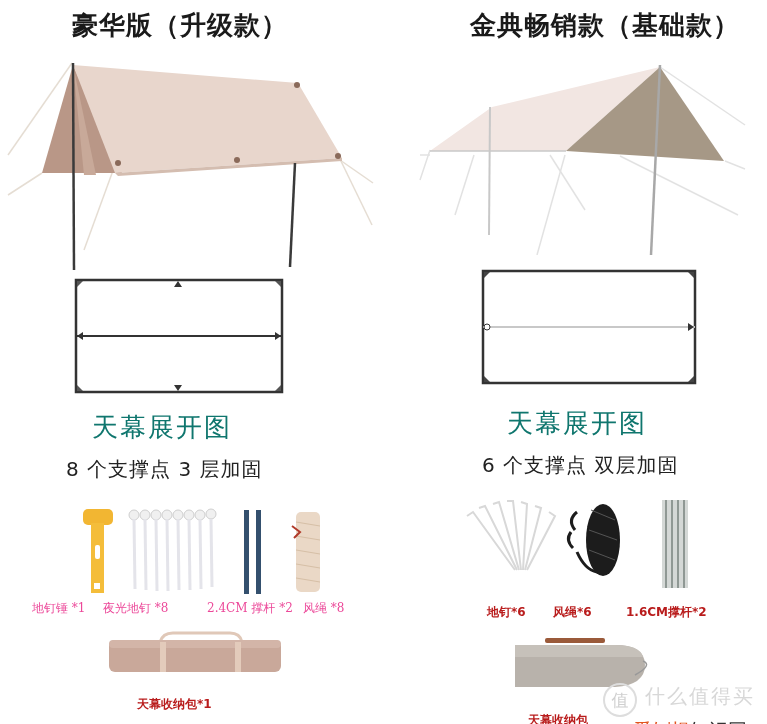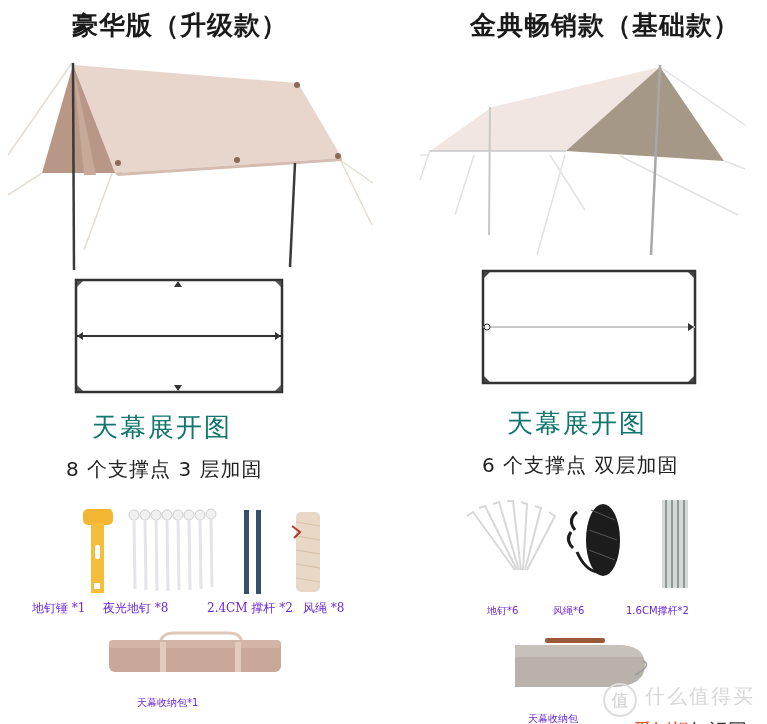--- a/index.html
+++ b/index.html
@@ -5,22 +5,22 @@
   * { box-sizing: border-box; margin: 0; padding: 0; }
   html, body { width: 767px; height: 724px; background: #ffffff; overflow: hidden; }
   body { position: relative; font-family: "DejaVu Sans", sans-serif; color: #222; }
   .abs { position: absolute; }
   .title {
     font-family: "DejaVu Serif", serif; font-weight: bold; font-size: 26px;
     color: #1a1a1a; white-space: nowrap; letter-spacing: 1px;
   }
   .sub-title { font-family: "DejaVu Serif", serif; font-size: 26px; color: #0f766e; white-space: nowrap; letter-spacing: 2px; }
   .spec { font-size: 20px; color: #222; white-space: nowrap; letter-spacing: 1px; }
-  .lbl { font-size: 10px; color: #6d28d9; white-space: nowrap; }
-  .lbl-serif { font-family: "DejaVu Serif", serif; font-size: 12px; color: #6d28d9; white-space: nowrap; }
+  .lbl { font-size: 12px; color: #b91c1c; white-space: nowrap; font-weight: bold; }
+  .lbl-serif { font-family: "DejaVu Serif", serif; font-size: 12px; color: #ec4899; white-space: nowrap; }
   .wm-zdm { font-size: 20px; color: #d8d8d8; white-space: nowrap; letter-spacing: 2px; text-align: center; }
   .wm-site { font-size: 19px; white-space: nowrap; }
   .wm-site .hl { color: #e2541e; }
   .wm-site .rest { color: #333; }
   .wm-circle {
     width: 34px; height: 34px; border: 2px solid #ddd; border-radius: 50%;
     color: #d0d0d0; font-size: 17px; text-align: center; line-height: 30px;
   }
 </style>
 </head>

